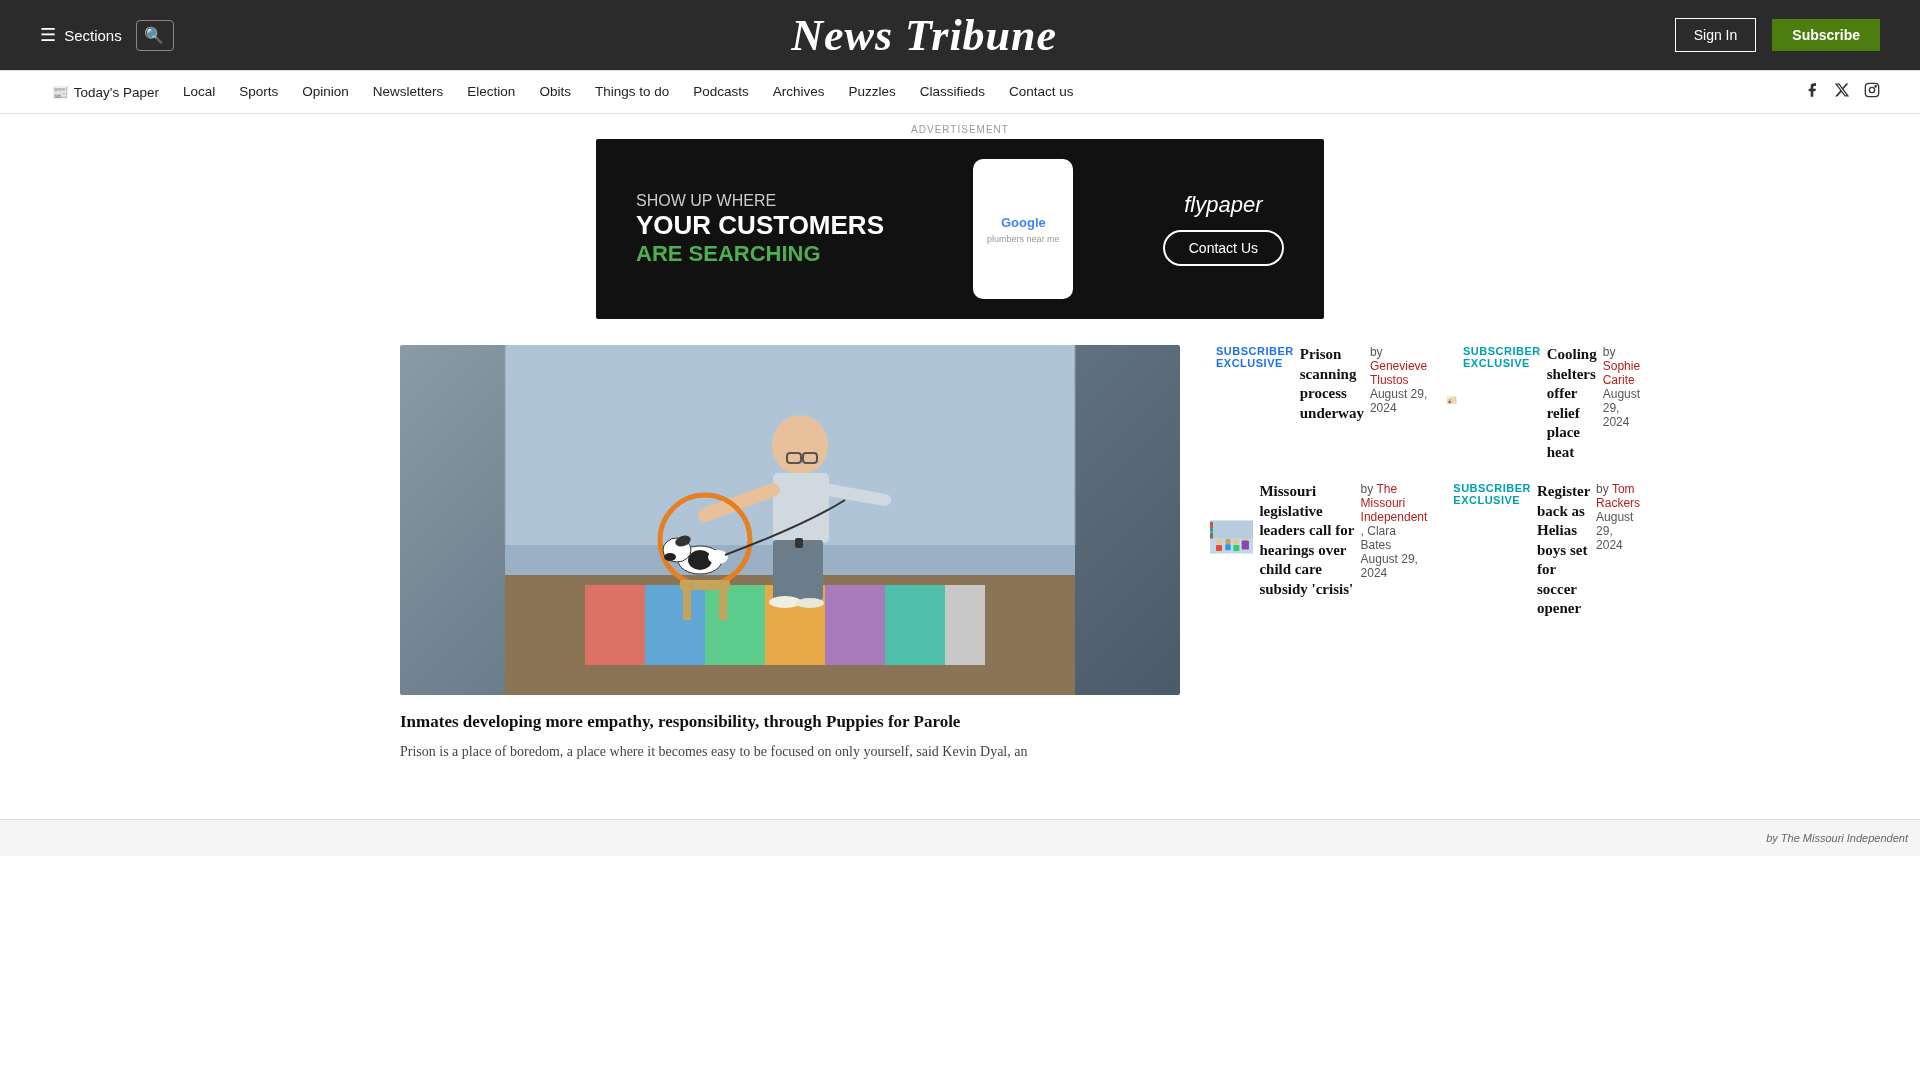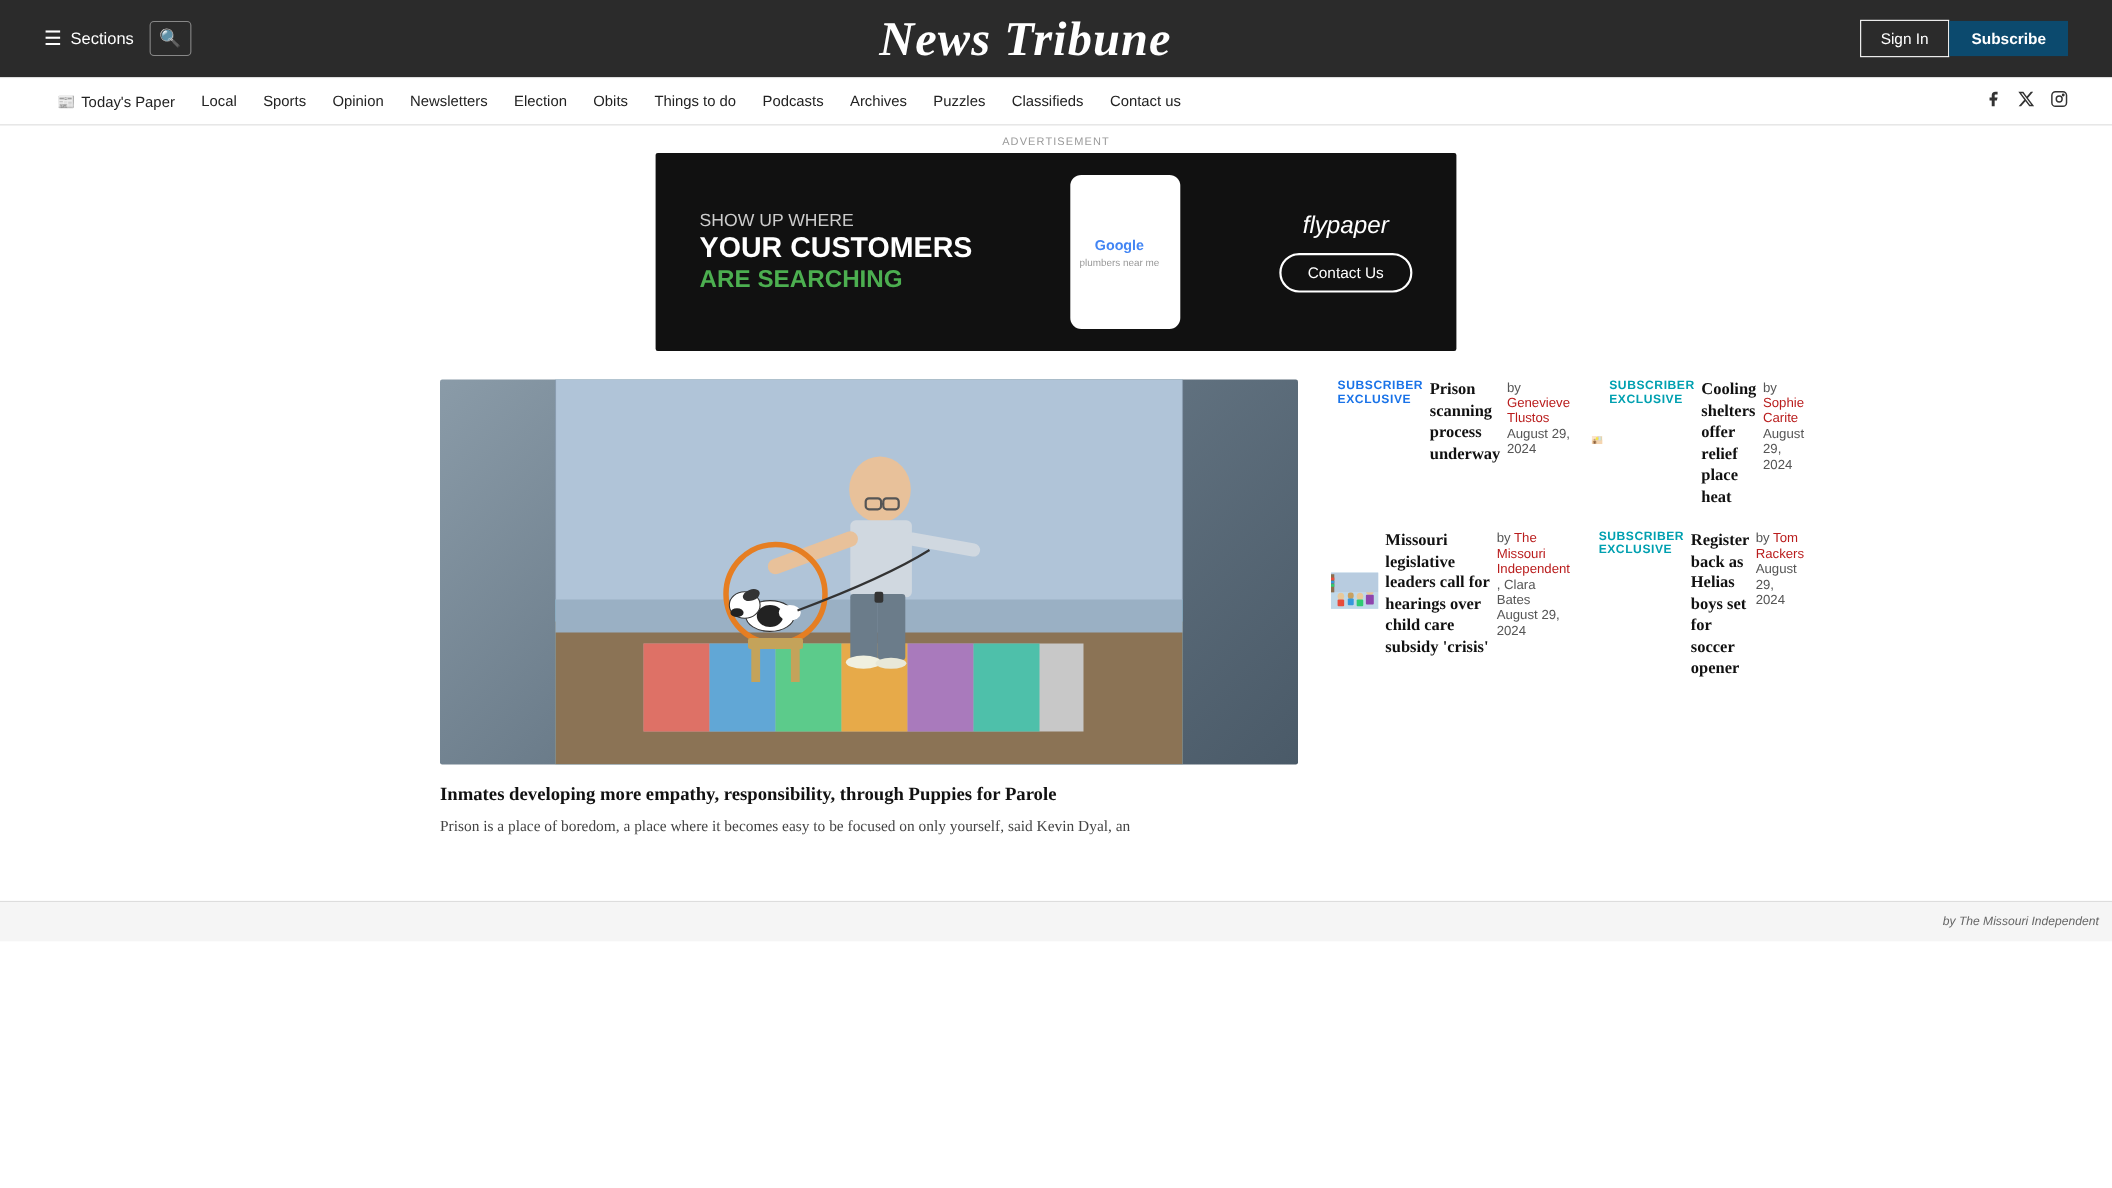--- a/index.html
+++ b/index.html
@@ -45,33 +45,33 @@
       font-size: 44px;
       color: #fff;
       font-weight: 700;
       letter-spacing: 1px;
       text-align: center;
       font-style: italic;
     }
     .header-right {
       display: flex;
       align-items: center;
-      gap: 0;
+      gap: 16px;
     }
     .sign-in-btn {
       background: none;
       border: 1px solid #fff;
       color: #fff;
       padding: 8px 18px;
       font-size: 14px;
       cursor: pointer;
       font-family: Arial, sans-serif;
     }
     .subscribe-btn {
-      background: #0c4a6e;
+      background: #4d7c0f;
       border: none;
       color: #fff;
       padding: 8px 20px;
       font-size: 14px;
       font-weight: bold;
       cursor: pointer;
       font-family: Arial, sans-serif;
     }
 
     
@@ -160,21 +160,21 @@
       font-weight: 900;
       color: #4CAF50;
     }
     .ad-phone-mock {
       width: 100px;
       height: 140px;
       background: #fff;
       border-radius: 10px;
       display: flex;
       align-items: center;
-      justify-content: flex-start;
+      justify-content: center;
       font-size: 11px;
       color: #333;
       font-family: Arial, sans-serif;
       text-align: center;
       padding: 8px;
       flex-shrink: 0;
     }
     .ad-right-section {
       display: flex;
       flex-direction: column;

